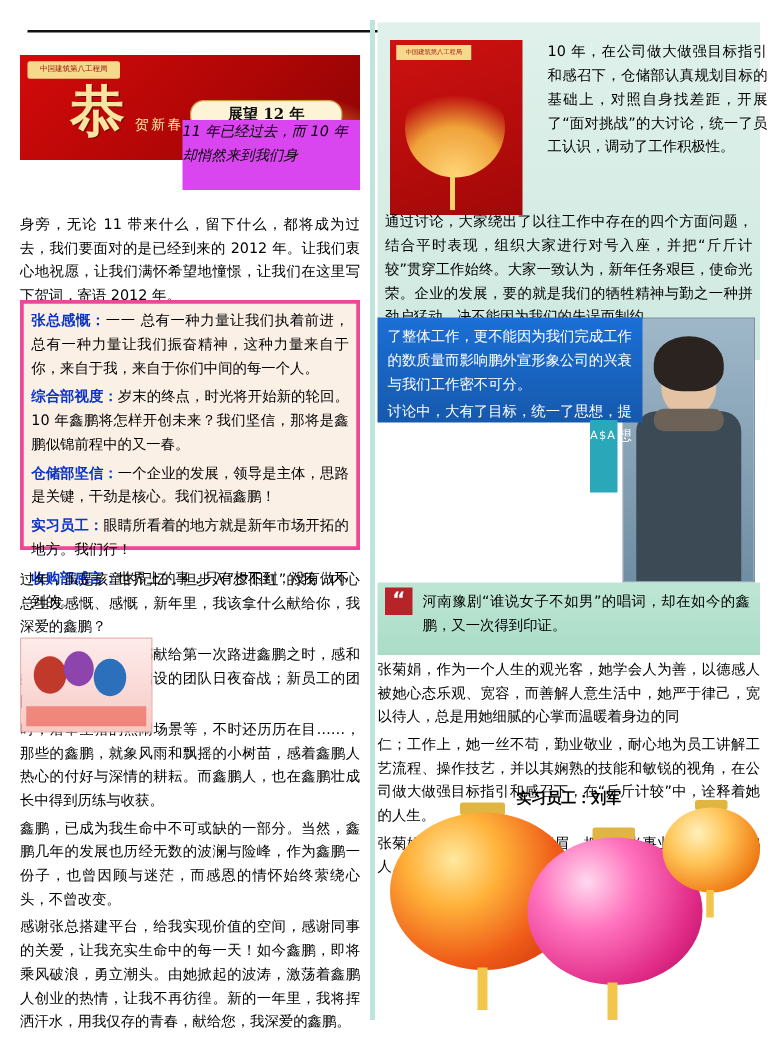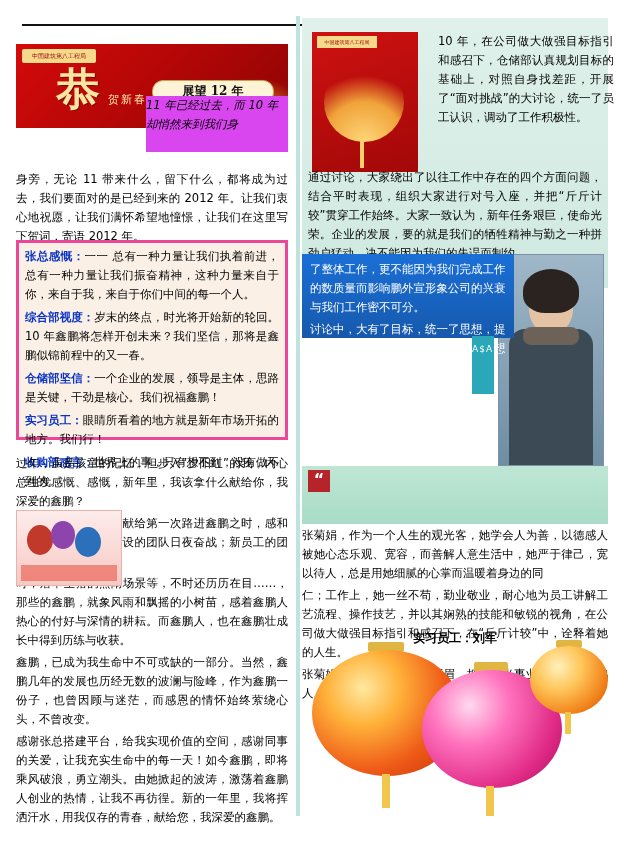--- a/index.html
+++ b/index.html
@@ -270,20 +270,21 @@
       <p>了整体工作，更不能因为我们完成工作的数质量而影响鹏外宣形象公司的兴衰与我们工作密不可分。</p>
       <p>讨论中，大有了目标，统一了思想，提升了信心为新年度工作完成奠定了思想基础。</p>
     </div>
 
     <div class="cyan-tab">A$A</div>
 
     <div class="qt-block"></div>
 
     <div class="green-quote">
       <div class="quote-mark">“</div>
+      <p>河南豫剧“谁说女子不如男”的唱词，却在如今的鑫鹏，又一次得到印证。</p>
     </div>
 
     <div class="rt-tail">
       <p>张菊娟，作为一个人生的观光客，她学会人为善，以德感人被她心态乐观、宽容，而善解人意生活中，她严于律己，宽以待人，总是用她细腻的心掌而温暖着身边的同</p>
       <p>仁；工作上，她一丝不苟，勤业敬业，耐心地为员工讲解工艺流程、操作技艺，并以其娴熟的技能和敏锐的视角，在公司做大做强目标指引和感召下，在“斤斤计较”中，诠释着她的人生。</p>
       <p>张菊娟，是一个巾帼不让须眉，把职业当事业来追求的鑫鹏人。</p>
     </div>
 
     <div class="signature">实习员工：刘军</div>
   </div>

